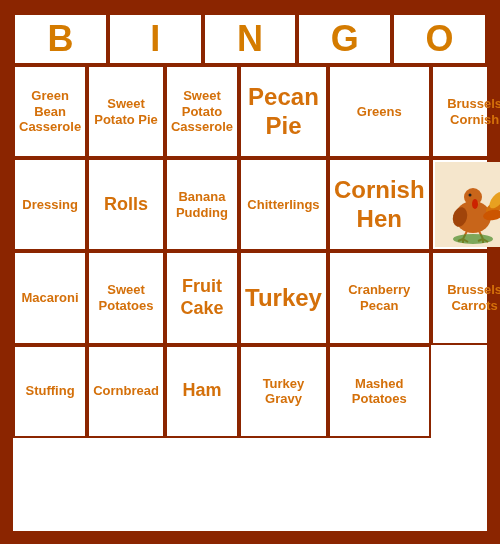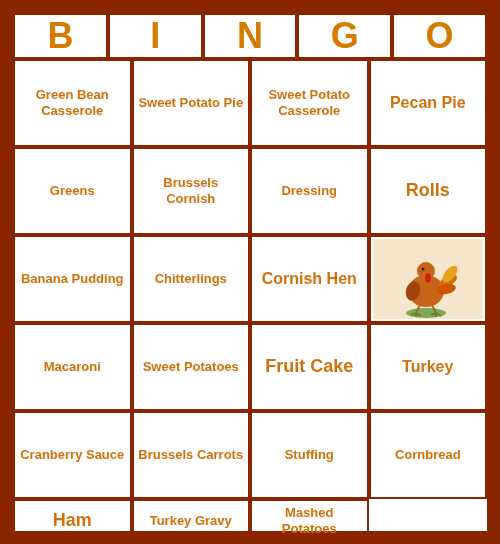--- a/index.html
+++ b/index.html
@@ -31,37 +31,37 @@
       align-items: center;
       justify-content: center;
       font-size: 36px;
       font-weight: bold;
       color: #D47B00;
       border: 2px solid #8B2500;
     }
     .bingo-grid {
       flex: 1;
       display: grid;
-      grid-template-columns: repeat(4, 1fr);
+      grid-template-columns: repeat(6, 1fr);
       grid-template-rows: repeat(5, 1fr);
     }
     .cell {
       border: 2px solid #8B2500;
       display: flex;
       align-items: center;
       justify-content: center;
       text-align: center;
       padding: 4px;
       color: #D4700A;
       font-weight: bold;
       font-size: 13px;
       line-height: 1.2;
     }
     .cell.large-text {
-      font-size: 16px;
+      font-size: 24px;
     }
     .cell.xlarge-text {
       font-size: 18px;
     }
     .cell.free-space {
       padding: 2px;
     }
     .free-space-inner {
       width: 100%;
       height: 100%;
@@ -156,21 +156,21 @@
       <div class="cell">
         <span>Sweet Potatoes</span>
       </div>
       <div class="cell xlarge-text">
         <span>Fruit Cake</span>
       </div>
       <div class="cell large-text">
         <span>Turkey</span>
       </div>
       <div class="cell">
-        <span>Cranberry Sauce</span>
+        <span>Cranberry Pecan</span>
       </div>
       <div class="cell">
         <span>Brussels Carrots</span>
       </div>
       <div class="cell">
         <span>Stuffing</span>
       </div>
       <div class="cell">
         <span>Cornbread</span>
       </div>

